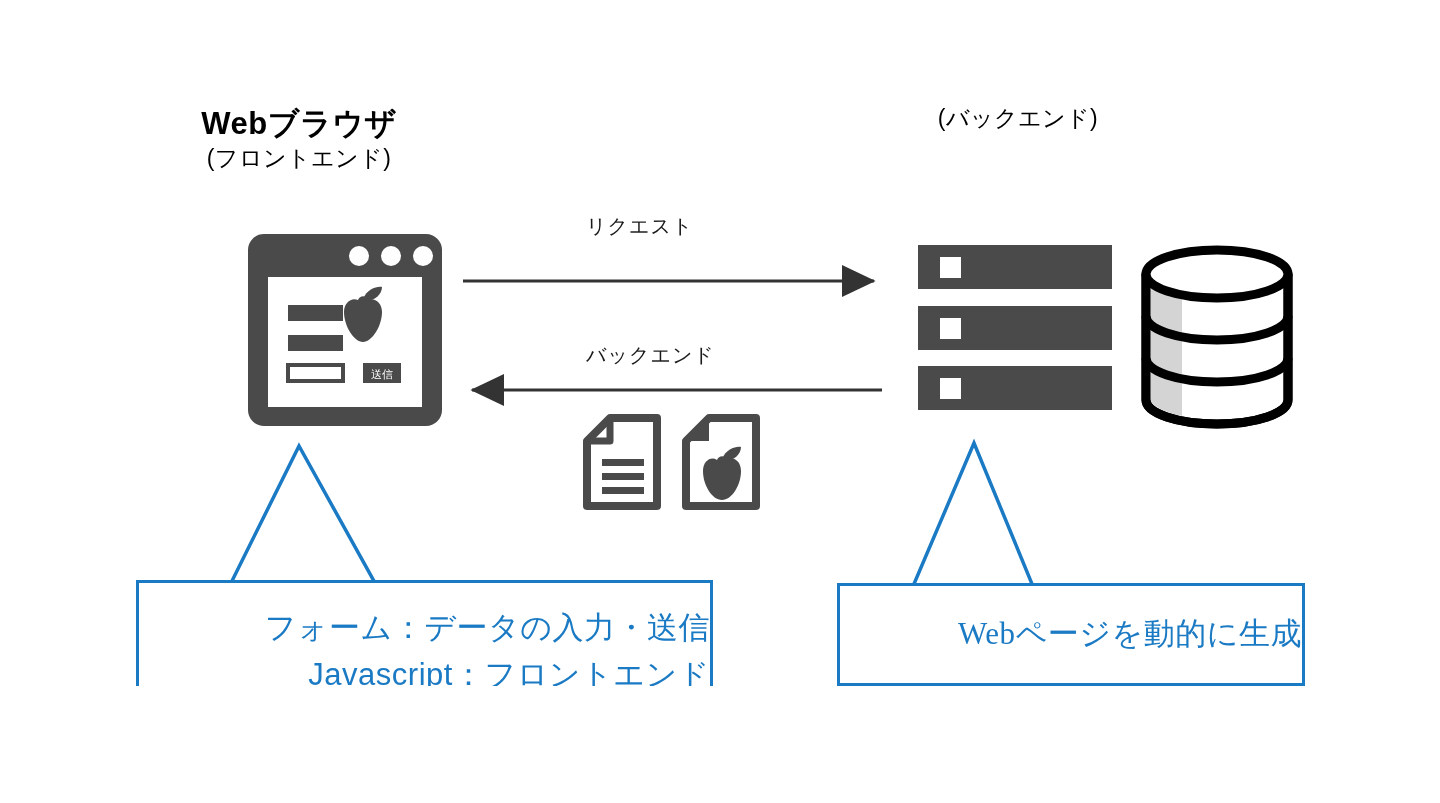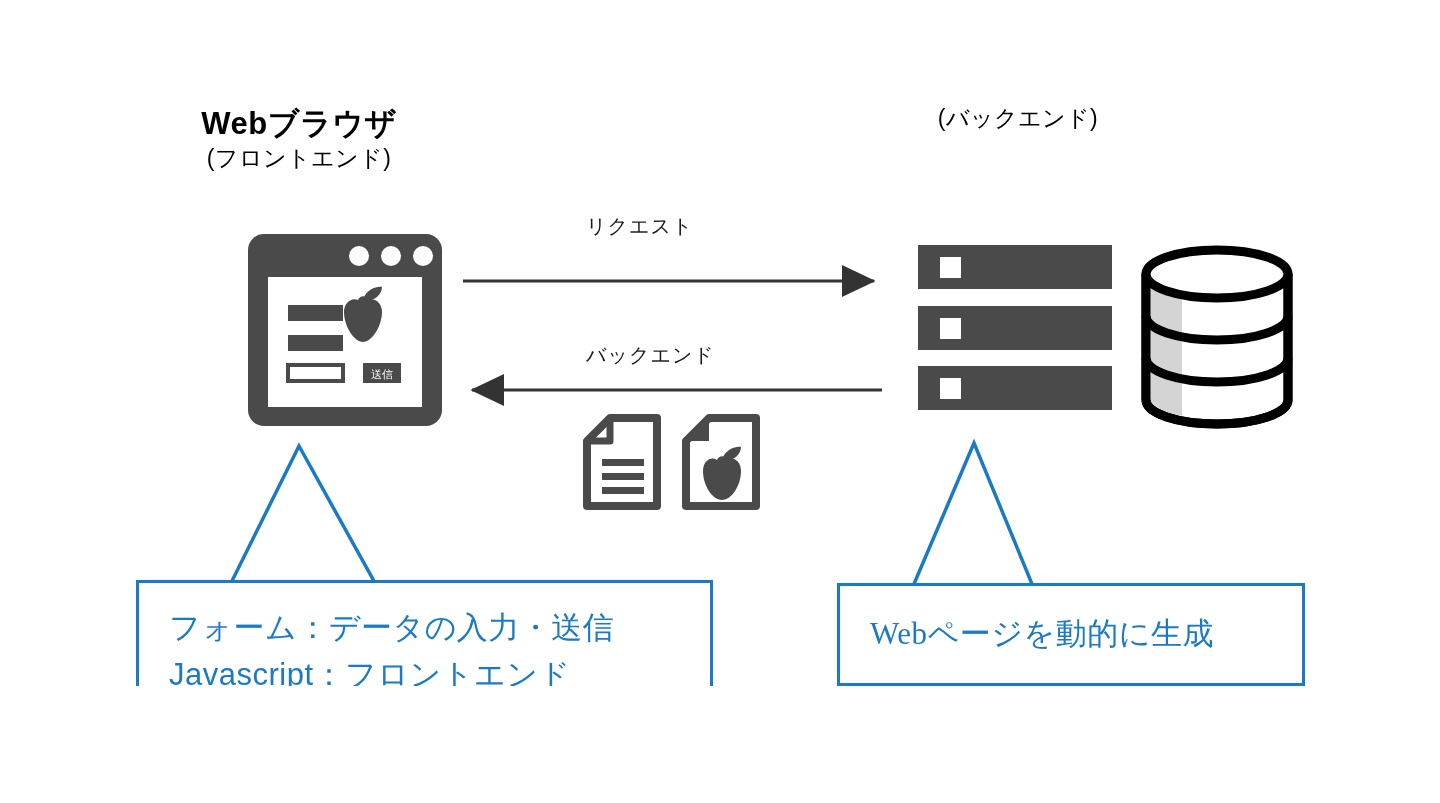--- a/index.html
+++ b/index.html
@@ -49,23 +49,22 @@
 
   
   .callout {
     position: absolute;
     border: 3px solid #1B7AC4;
     background: #ffffff;
     box-sizing: border-box;
     display: flex;
     flex-direction: column;
     justify-content: center;
-    align-items: flex-start;
+    align-items: flex-end;
     z-index: 4;
-    padding-left: 30px;
   }
   .callout-line {
     color: #1B7AC4;
     font-size: 31px;
     white-space: nowrap;
     letter-spacing: 0.5px;
     line-height: 1.5;
   }
 
   svg.overlay {

